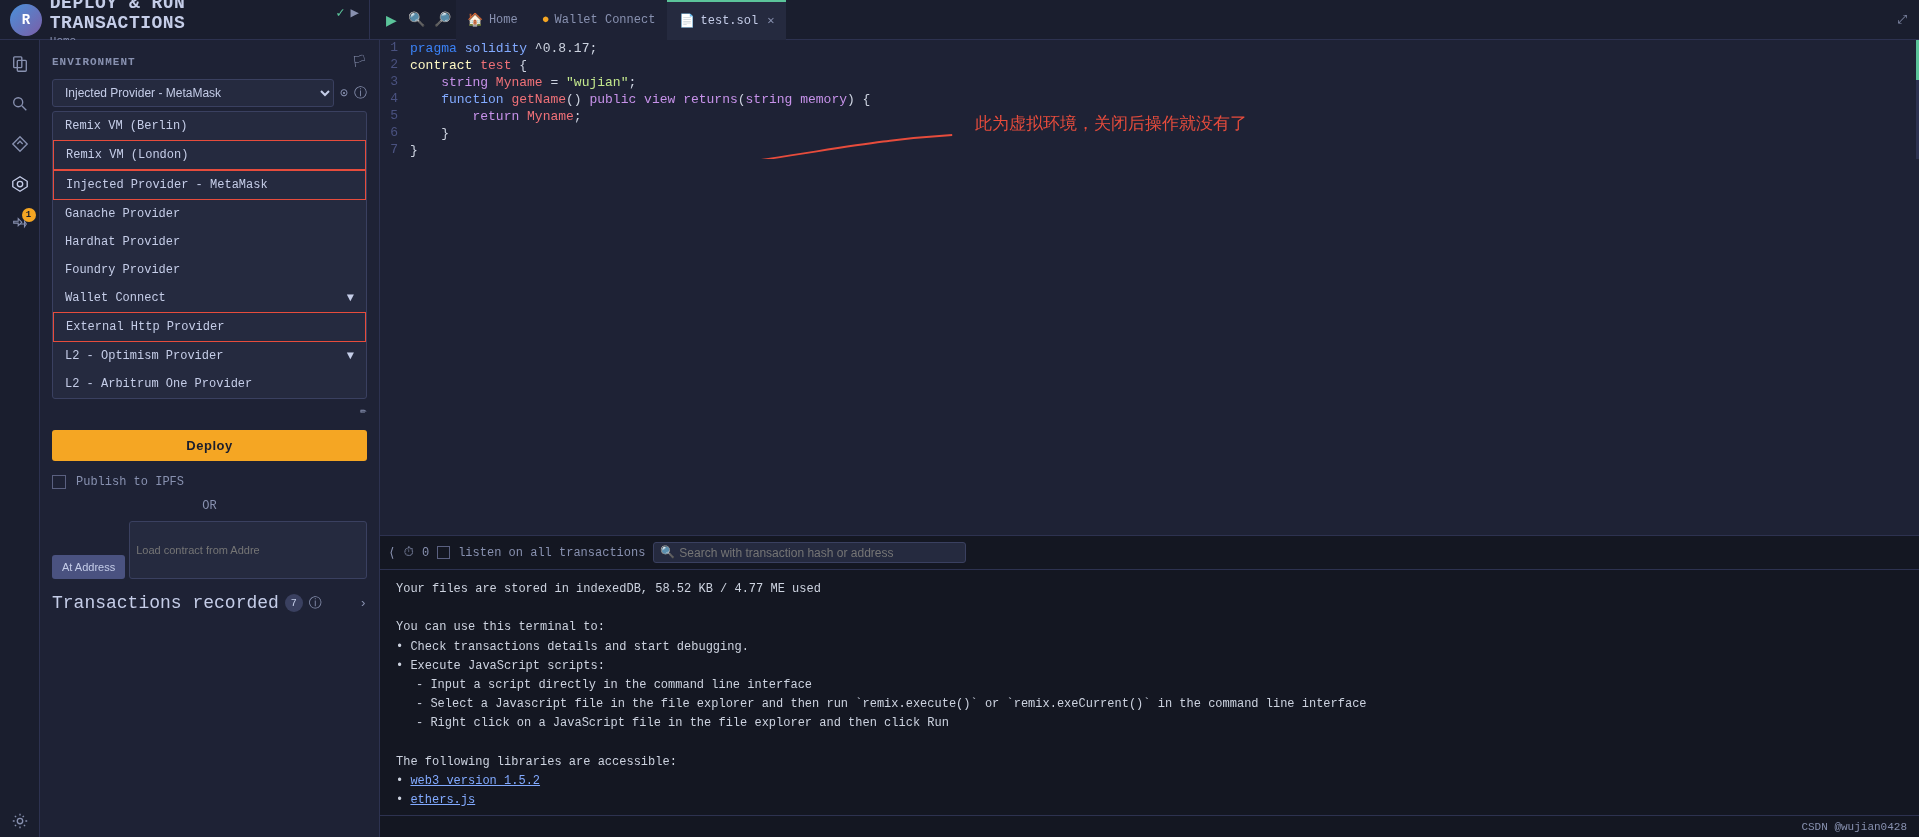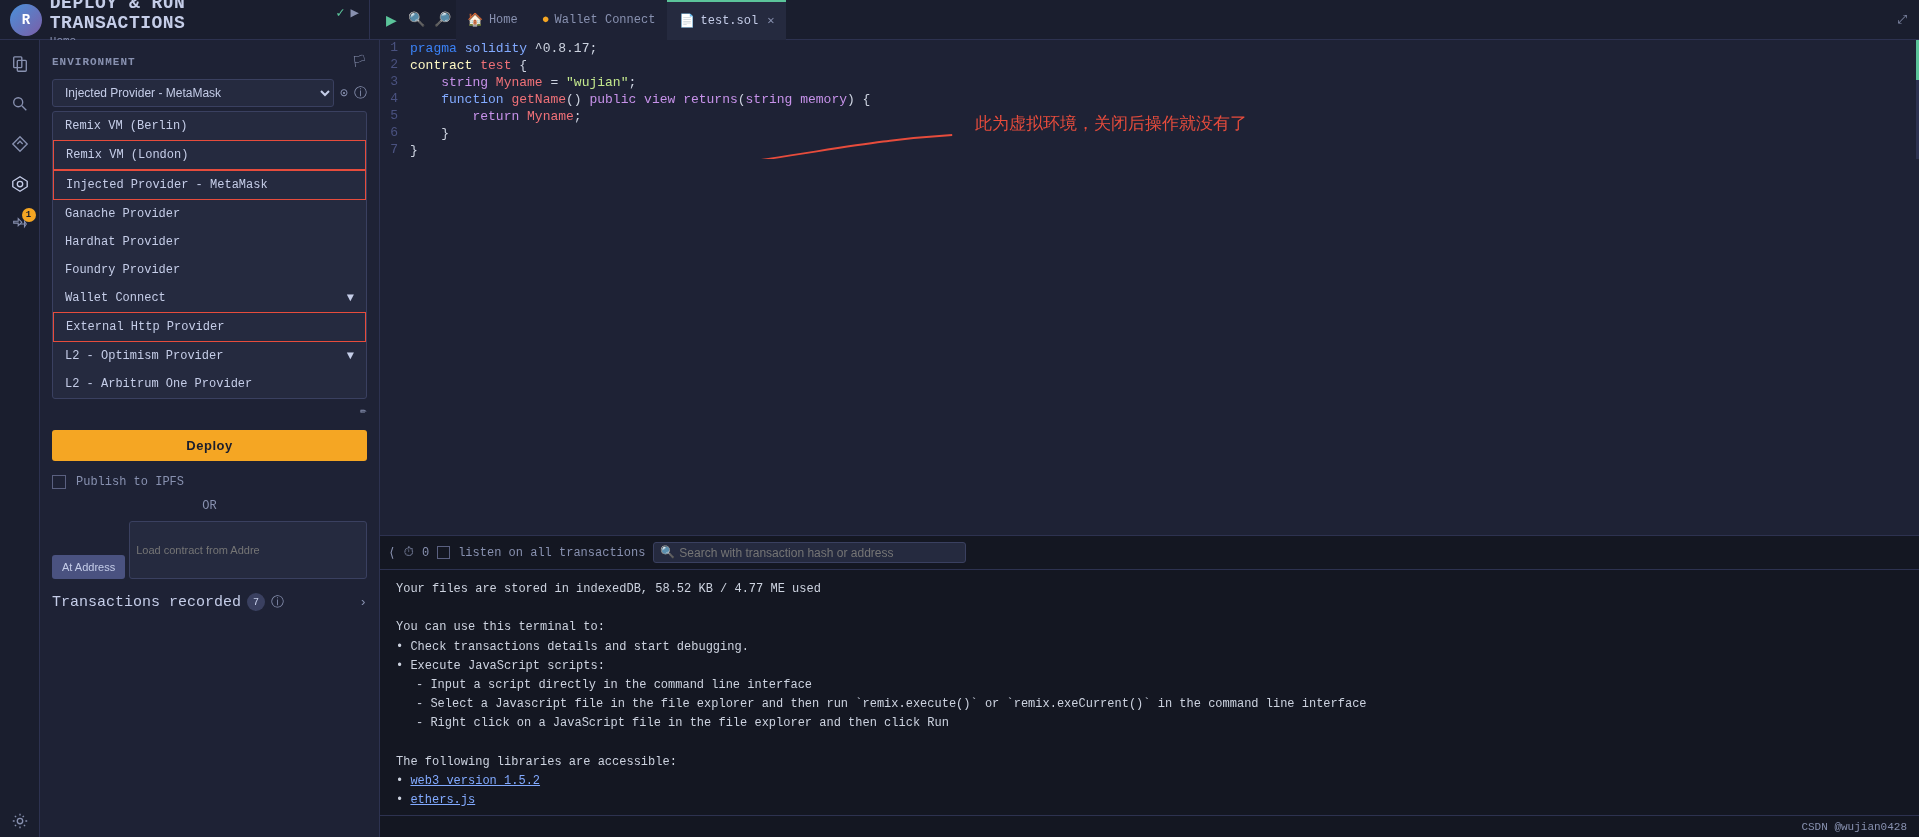--- a/index.html
+++ b/index.html
@@ -291,21 +291,21 @@
       align-items: center;
       justify-content: space-between;
       padding: 10px 12px;
       cursor: pointer;
     }
     .transactions-left {
       display: flex;
       align-items: center;
       gap: 6px;
     }
-    .transactions-label { font-size: 15px; color: #c5cde8; }
+    .transactions-label { font-size: 18px; color: #c5cde8; }
     .trans-badge {
       background: #3a4060;
       color: #c5cde8;
       border-radius: 50%;
       width: 18px;
       height: 18px;
       font-size: 10px;
       display: flex;
       align-items: center;
       justify-content: center;

